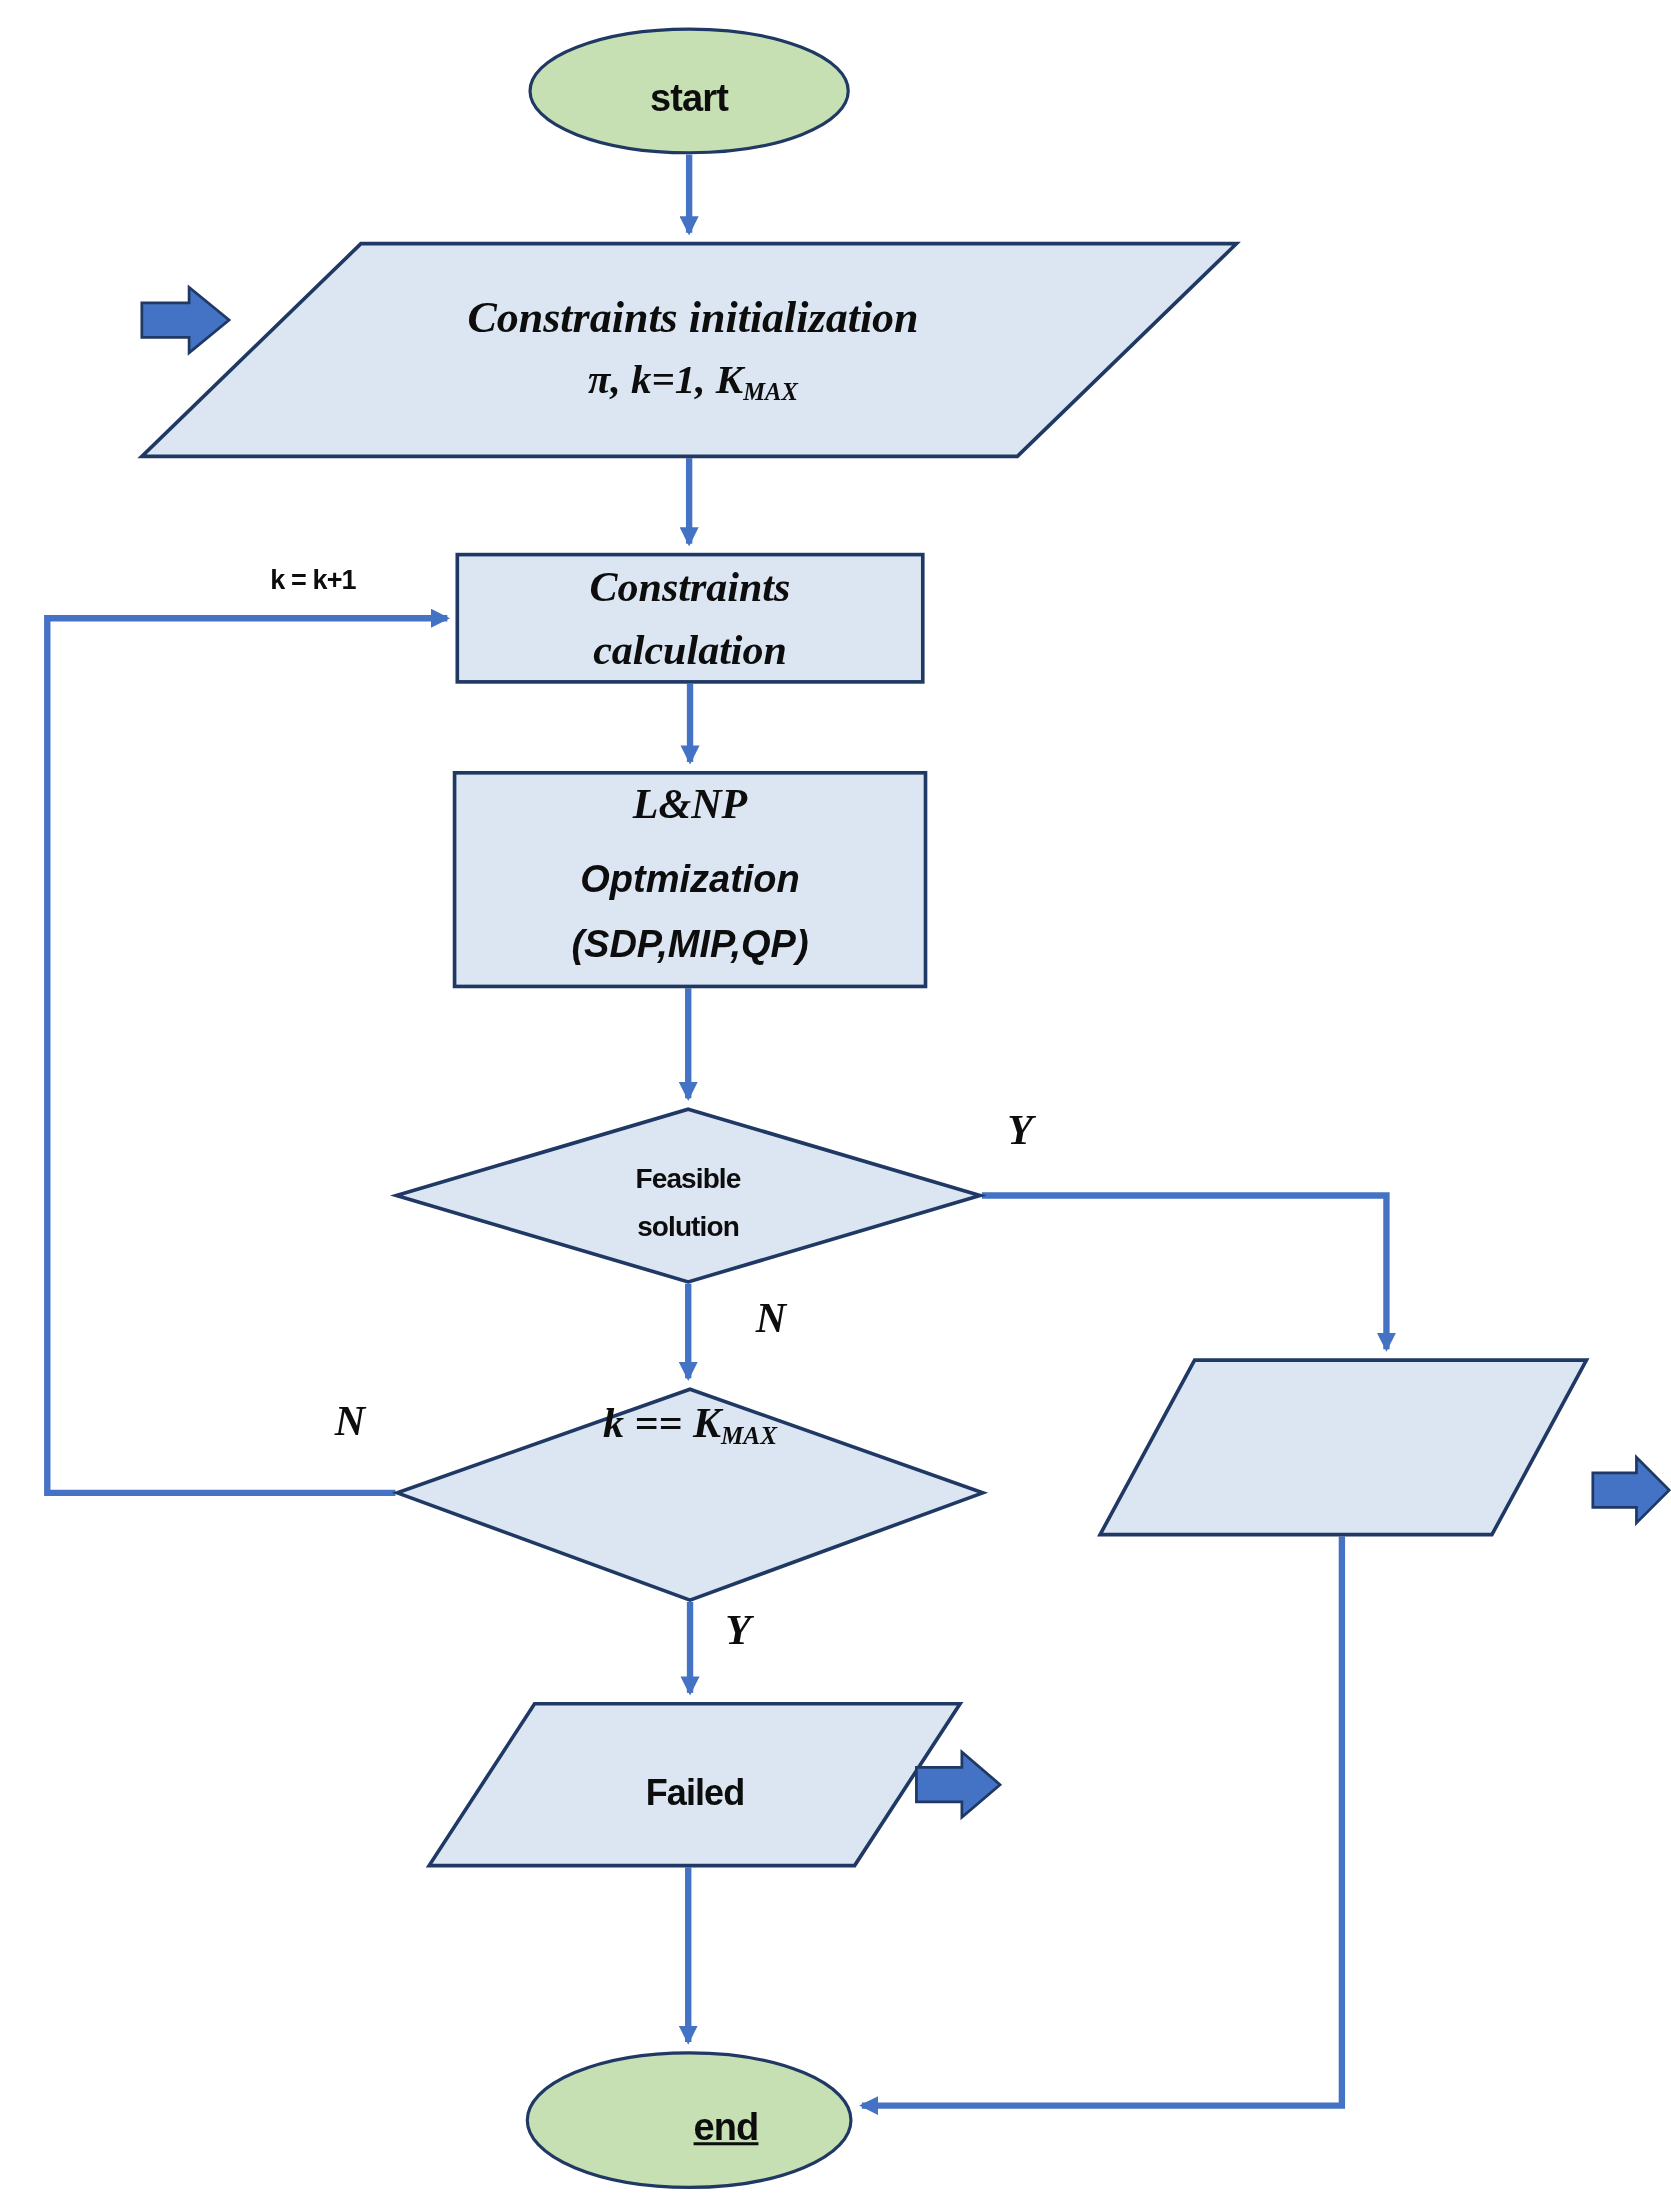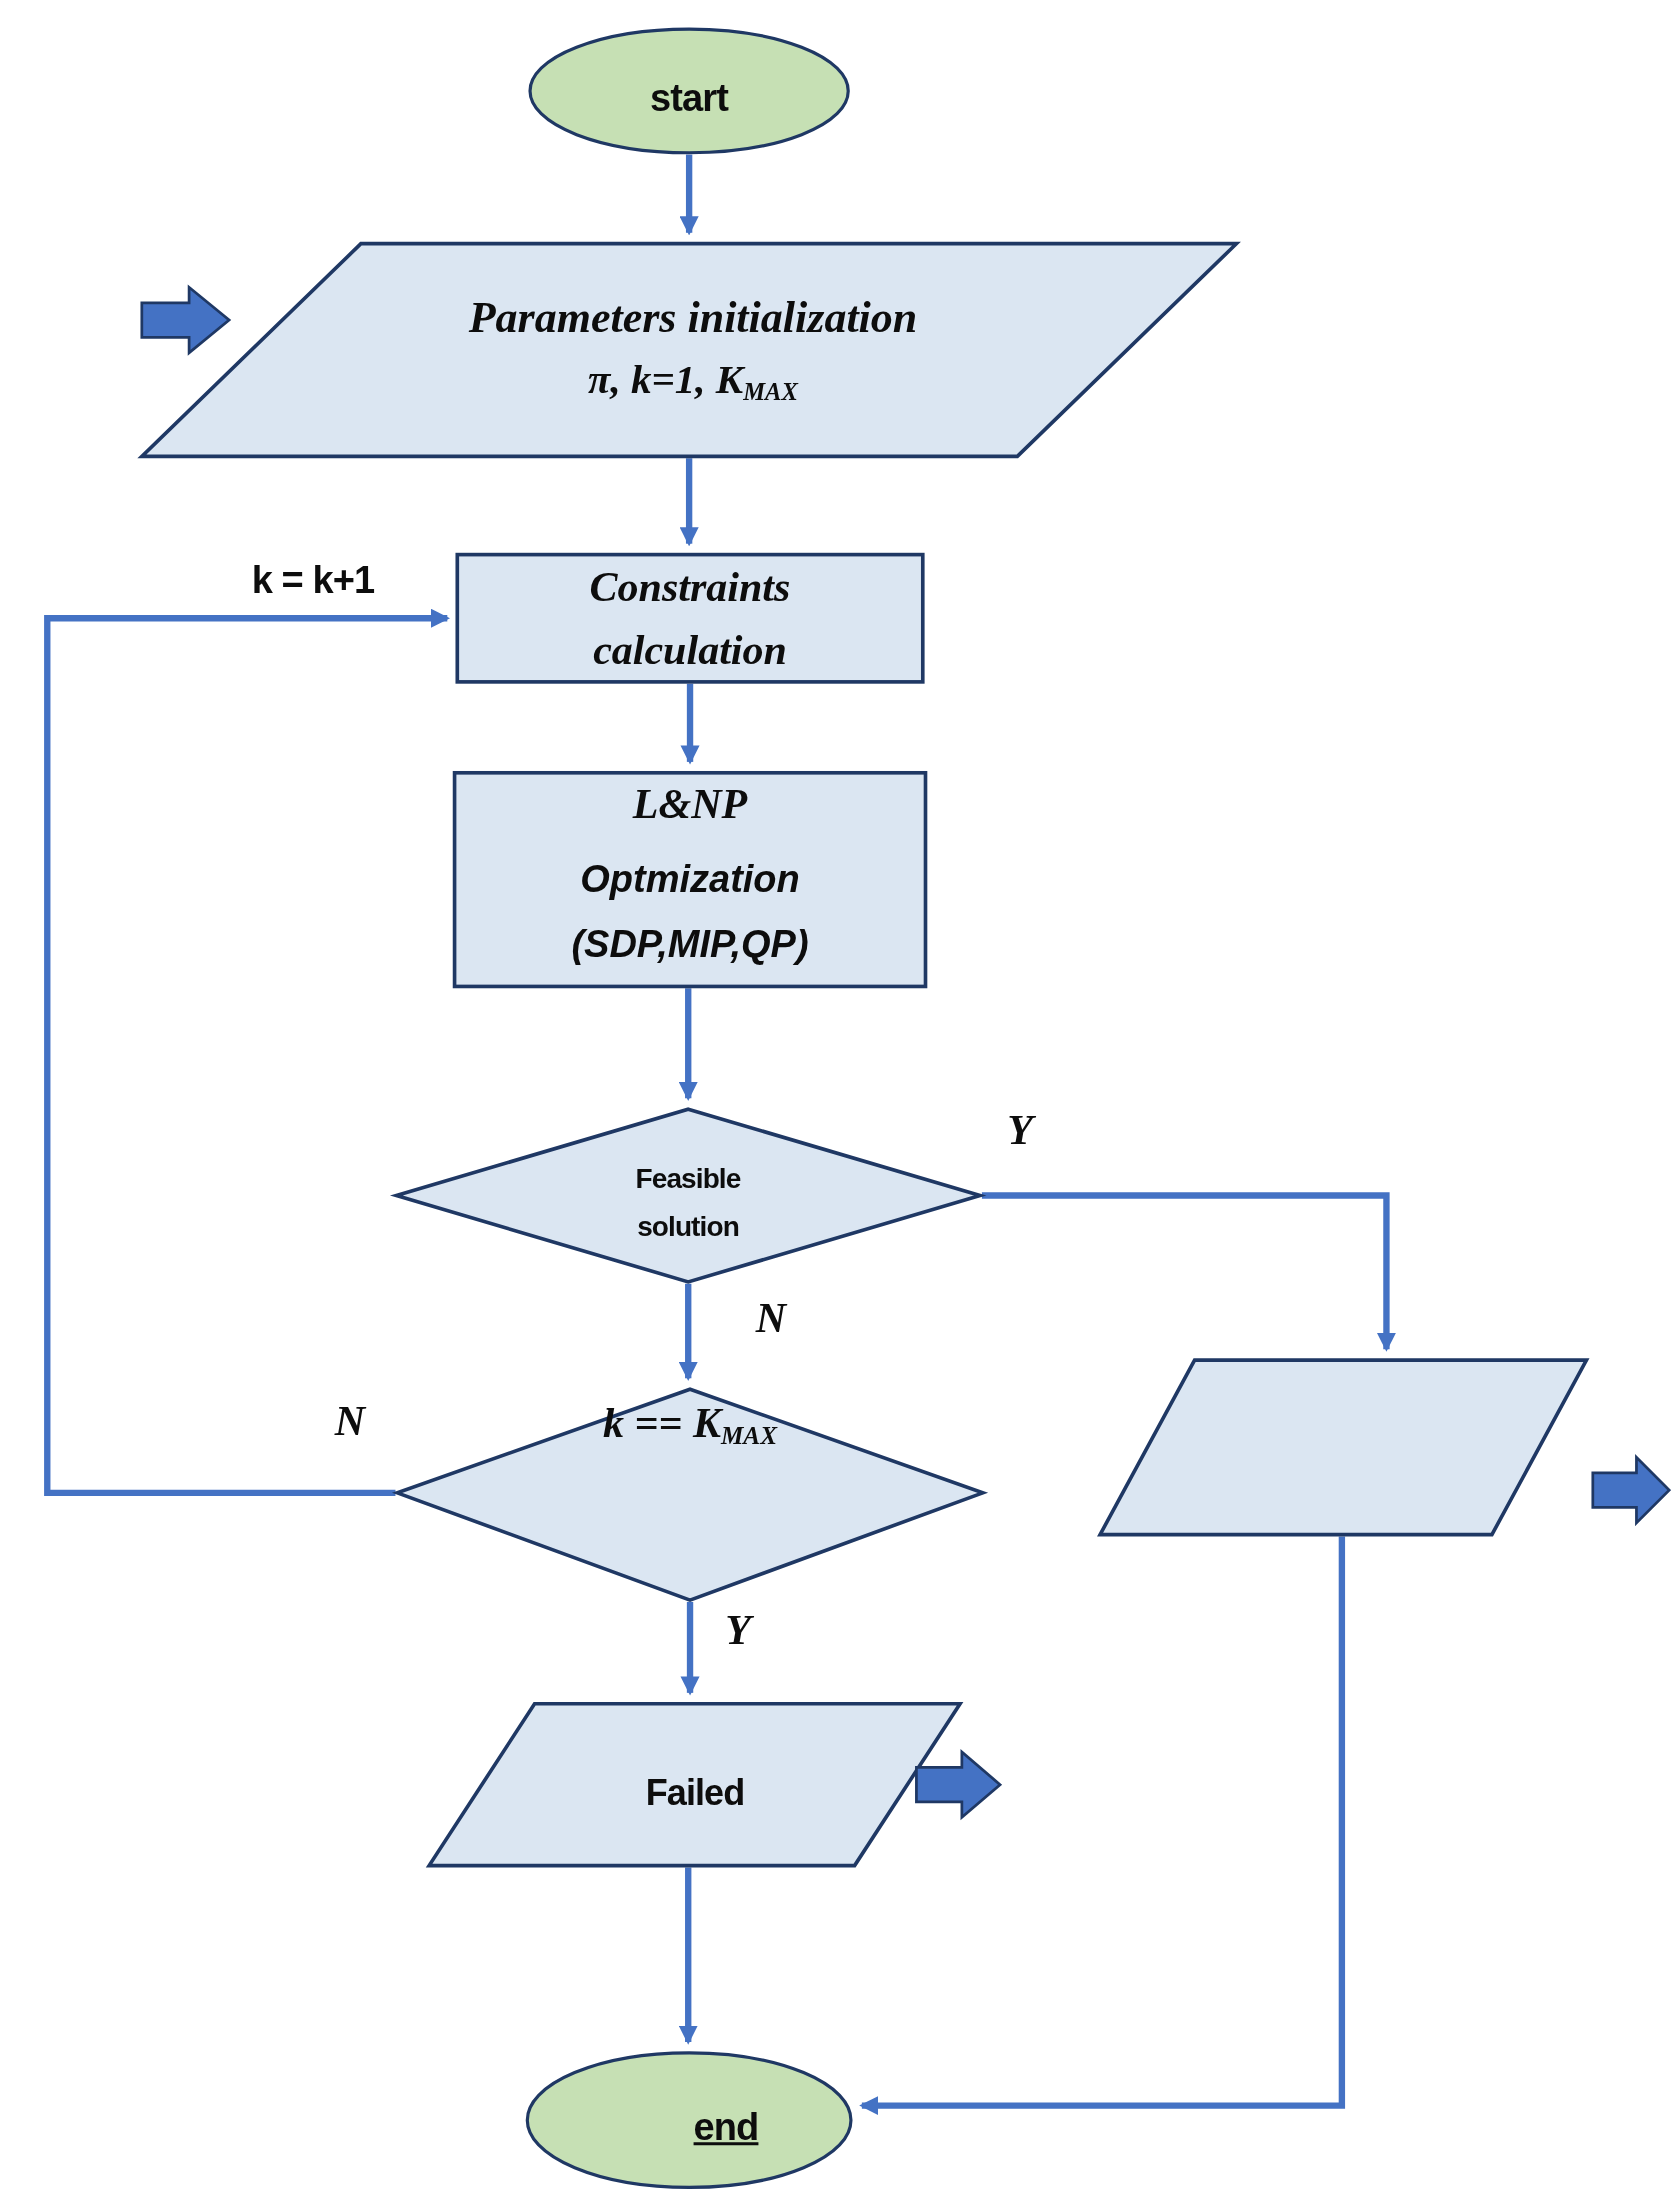--- a/index.html
+++ b/index.html
@@ -40,21 +40,21 @@
   .params-line2{font-size:41px;}
   .sub{font-size:0.6em;vertical-align:-0.28em;}
   .constraints-text{font-size:42px;line-height:1.5;}
   .opt-line1{font-size:42px;line-height:1.0;margin-bottom:22px;}
   .opt-line23{font-size:38px;line-height:1.7;}
   .feasible-text{font-size:28px;line-height:1.7;letter-spacing:-0.9px;}
   .kmax-text{font-size:42px;}
   .return-text{font-size:36px;line-height:2.0;}
   .failed-label{font-size:36px;letter-spacing:-0.9px;}
   .edge-label-yn{font-size:42px;}
-  .loop-label{font-size:38px;letter-spacing:-0.9px;}
+  .loop-label{font-size:27px;letter-spacing:-0.9px;}
 </style>
 </head>
 <body>
 
 <div class="canvas">
 
   <svg class="layer" width="1671" height="2202" viewBox="0 0 1838 2422">
     <defs>
       <marker id="arrow" viewBox="0 0 10 10" refX="8.6" refY="5" markerWidth="3" markerHeight="3" orient="auto-start-reverse">
         <path id="arrowhead" d="M0,0 L10,5 L0,10 z"></path>
@@ -83,21 +83,21 @@
     <ellipse class="terminal" cx="758" cy="2332" rx="178" ry="74"></ellipse>
 
     <polygon class="block-arrow" points="156,333 208,333 208,316 252,352 208,388 208,371 156,371"></polygon>
     <polygon class="block-arrow" points="1752,1620 1800,1620 1800,1603 1836,1639 1800,1675 1800,1658 1752,1658"></polygon>
     <polygon class="block-arrow" points="1008,1944 1058,1944 1058,1927 1100,1963 1058,1999 1058,1982 1008,1982"></polygon>
   </svg>
 
   <div class="label sans-b terminal-label" style="left:689px;top:91px;">start</div>
 
   <div class="label serif-bi params-text" style="left:693px;top:348px;">
-    <div>Parameters initialization</div>
+    <div>Constraints initialization</div>
     <div class="params-line2"><span>π, k=1, K</span><span class="sub">MAX</span></div>
   </div>
 
   <div class="label" style="left:690px;top:880px;">
     <div class="serif-bi opt-line1">L&amp;NP</div>
     <div class="sans-bi opt-line23">Optmization</div>
     <div class="sans-bi opt-line23">(SDP,MIP,QP)</div>
   </div>
 
   <div class="label serif-bi constraints-text" style="left:690px;top:619px;">

